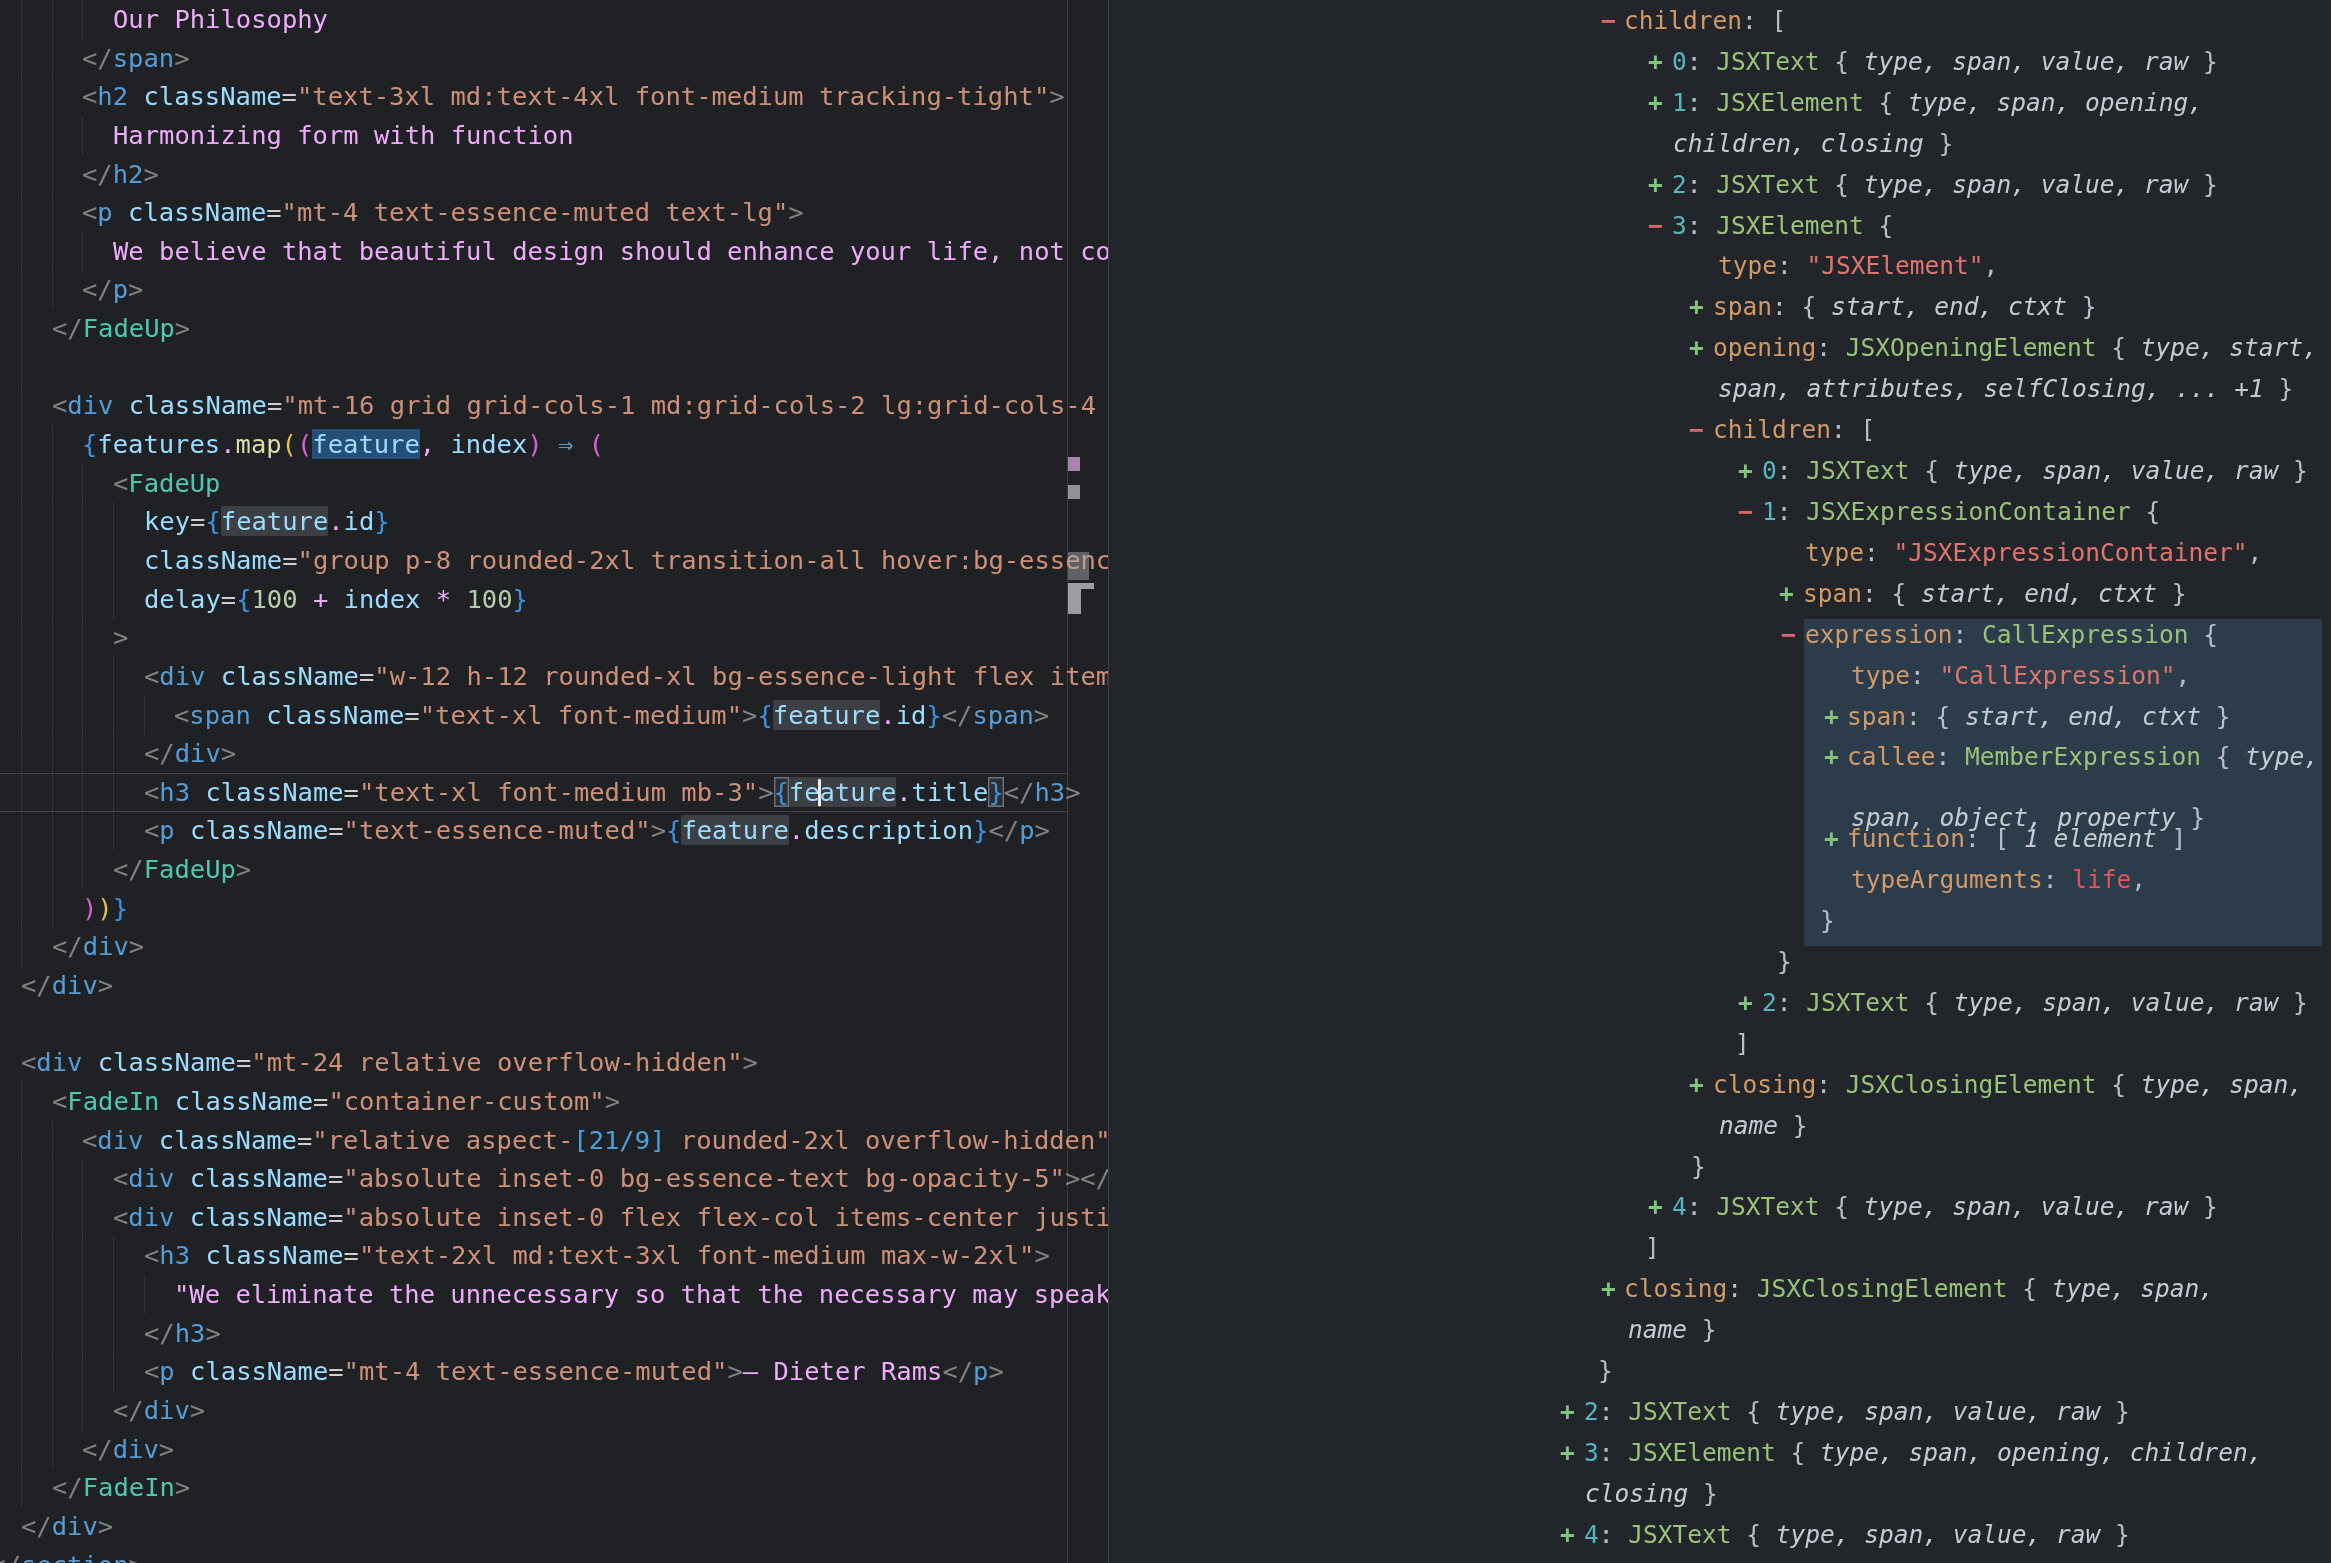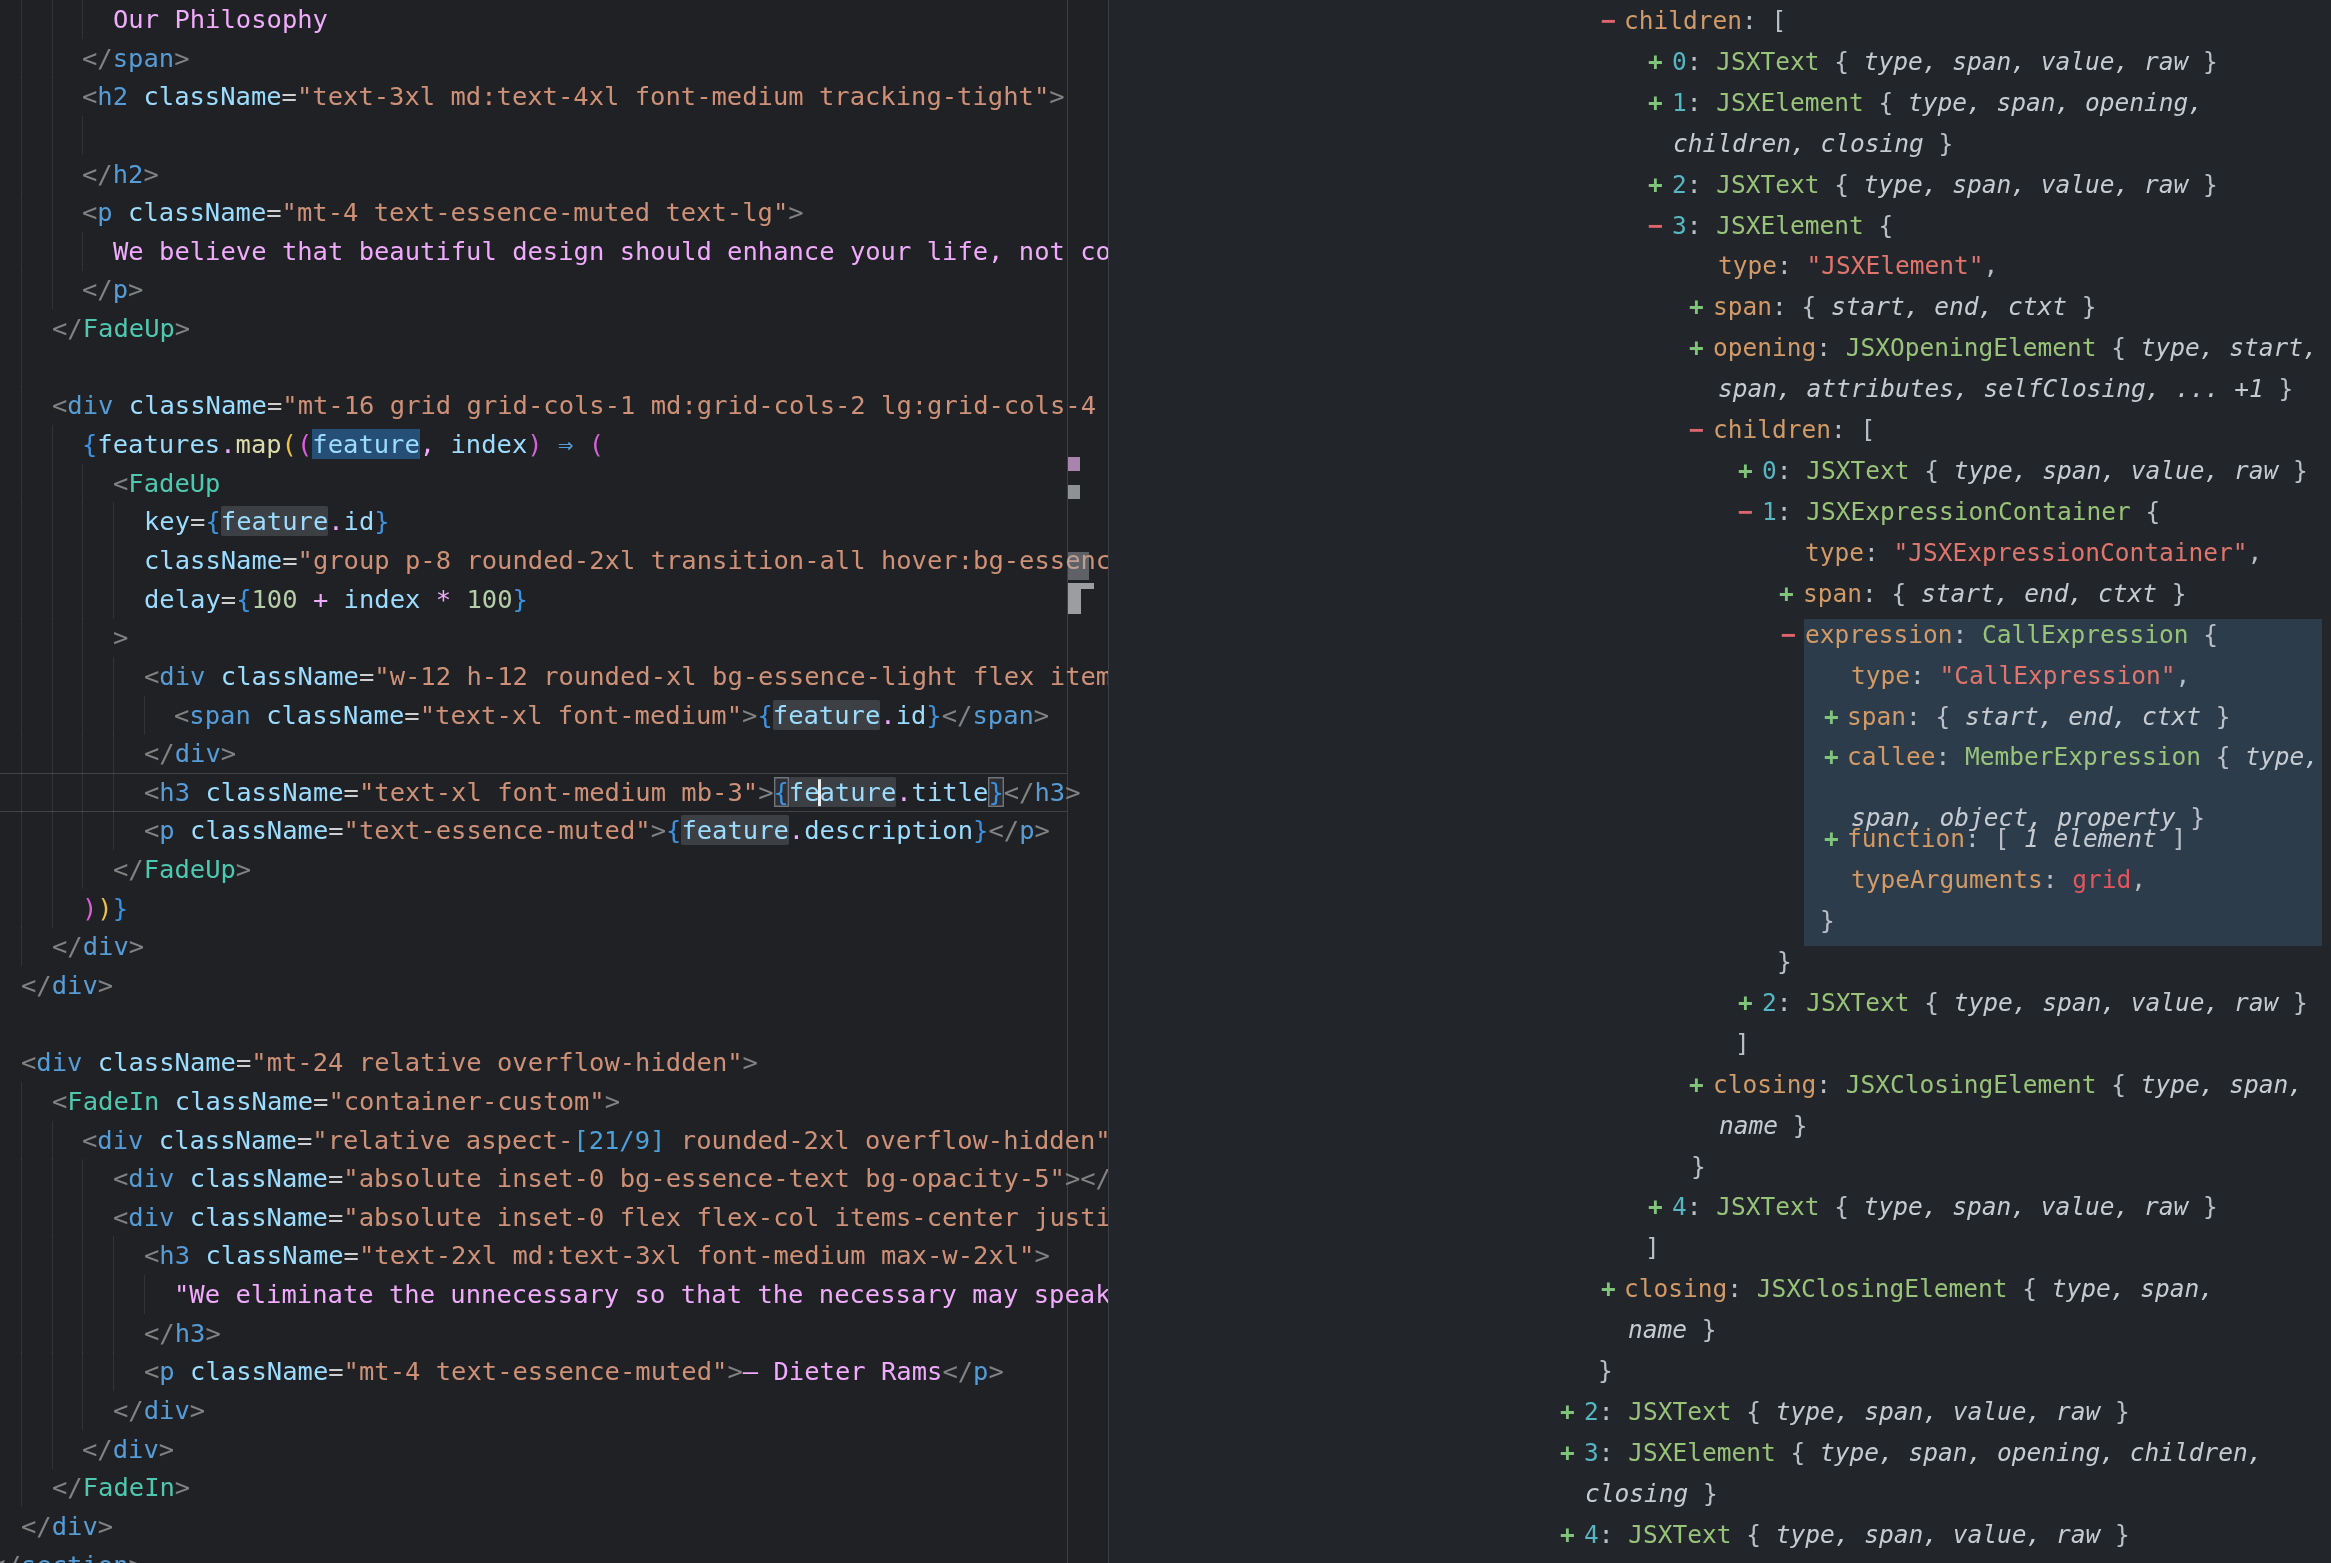--- a/index.html
+++ b/index.html
@@ -68,20 +68,21 @@
         </div>
         <div class="eline" style="top: 77px;">
           <span class="guide" style="left: 21px;"></span>
           <span class="guide" style="left: 52px;"></span>
           <span class="ecode" style="left: 82px;"><span class="tk-pun">&lt;</span><span class="tk-tag">h2</span><span class="tk-txt"> </span><span class="tk-attr">className</span><span class="tk-eq">=</span><span class="tk-str">"text-3xl md:text-4xl font-medium tracking-tight"</span><span class="tk-pun">&gt;</span></span>
         </div>
         <div class="eline" style="top: 116px;">
           <span class="guide" style="left: 21px;"></span>
           <span class="guide" style="left: 52px;"></span>
           <span class="guide" style="left: 82px;"></span>
+          <span class="ecode" style="left: 113px;"><span class="tk-txt">Harmonizing form with function</span></span>
         </div>
         <div class="eline" style="top: 155px;">
           <span class="guide" style="left: 21px;"></span>
           <span class="guide" style="left: 52px;"></span>
           <span class="ecode" style="left: 82px;"><span class="tk-pun">&lt;/</span><span class="tk-tag">h2</span><span class="tk-pun">&gt;</span></span>
         </div>
         <div class="eline" style="top: 193px;">
           <span class="guide" style="left: 21px;"></span>
           <span class="guide" style="left: 52px;"></span>
           <span class="ecode" style="left: 82px;"><span class="tk-pun">&lt;</span><span class="tk-tag">p</span><span class="tk-txt"> </span><span class="tk-attr">className</span><span class="tk-eq">=</span><span class="tk-str">"mt-4 text-essence-muted text-lg"</span><span class="tk-pun">&gt;</span></span>
@@ -360,21 +361,21 @@
           <span class="acode" style="left: 738px;"><span class="a-k">callee</span><span class="a-p">: </span><span class="a-n">MemberExpression</span><span class="a-p"> { </span><span class="a-e">type,</span></span>
         </div>
         <div class="aline" style="top: 777px; margin-top: 20px;">
           <span class="acode" style="left: 742px;"><span class="a-e">span, object, property</span><span class="a-p"> }</span></span>
         </div>
         <div class="aline" style="top: 818px;">
           <span class="amark a-m-plus" style="left: 715px;">+</span>
           <span class="acode" style="left: 738px;"><span class="a-k">function</span><span class="a-p">: [ </span><span class="a-e">1 element</span><span class="a-p"> ]</span></span>
         </div>
         <div class="aline" style="top: 859px;">
-          <span class="acode" style="left: 742px;"><span class="a-k">typeArguments</span><span class="a-p">: </span><span class="a-u">grid</span><span class="a-p">,</span></span>
+          <span class="acode" style="left: 742px;"><span class="a-k">typeArguments</span><span class="a-p">: </span><span class="a-u">life</span><span class="a-p">,</span></span>
         </div>
         <div class="aline" style="top: 900px;">
           <span class="acode" style="left: 711px;"><span class="a-p">}</span></span>
         </div>
         <div class="aline" style="top: 941px;">
           <span class="acode" style="left: 668px;"><span class="a-p">}</span></span>
         </div>
         <div class="aline" style="top: 982px;">
           <span class="amark a-m-plus" style="left: 629px;">+</span>
           <span class="acode" style="left: 653px;"><span class="a-i">2</span><span class="a-p">: </span><span class="a-n">JSXText</span><span class="a-p"> { </span><span class="a-e">type, span, value, raw</span><span class="a-p"> }</span></span>

